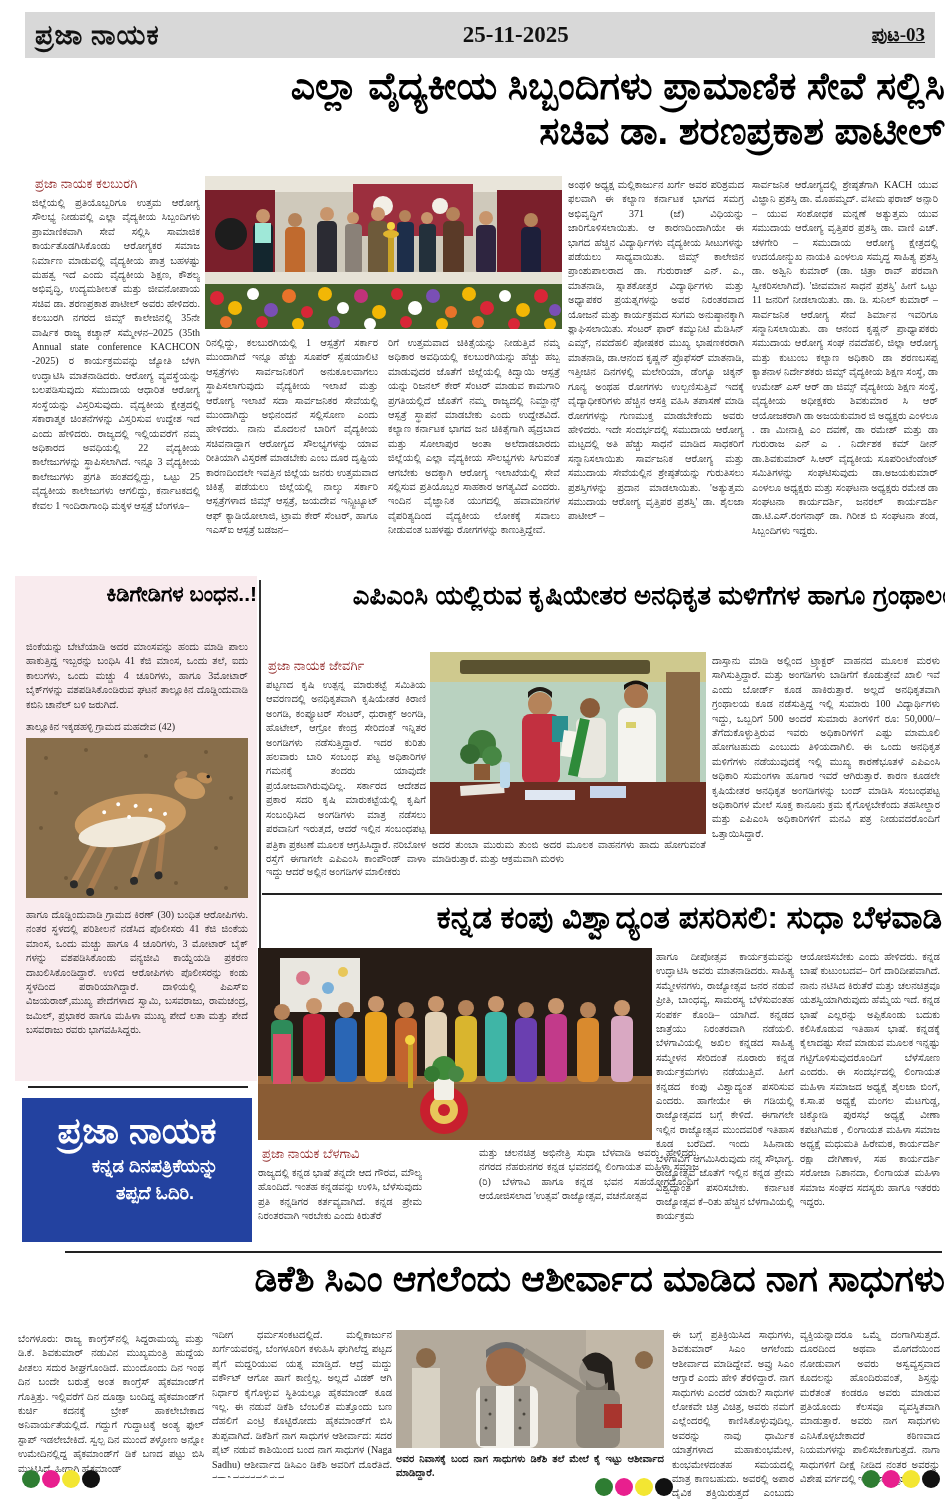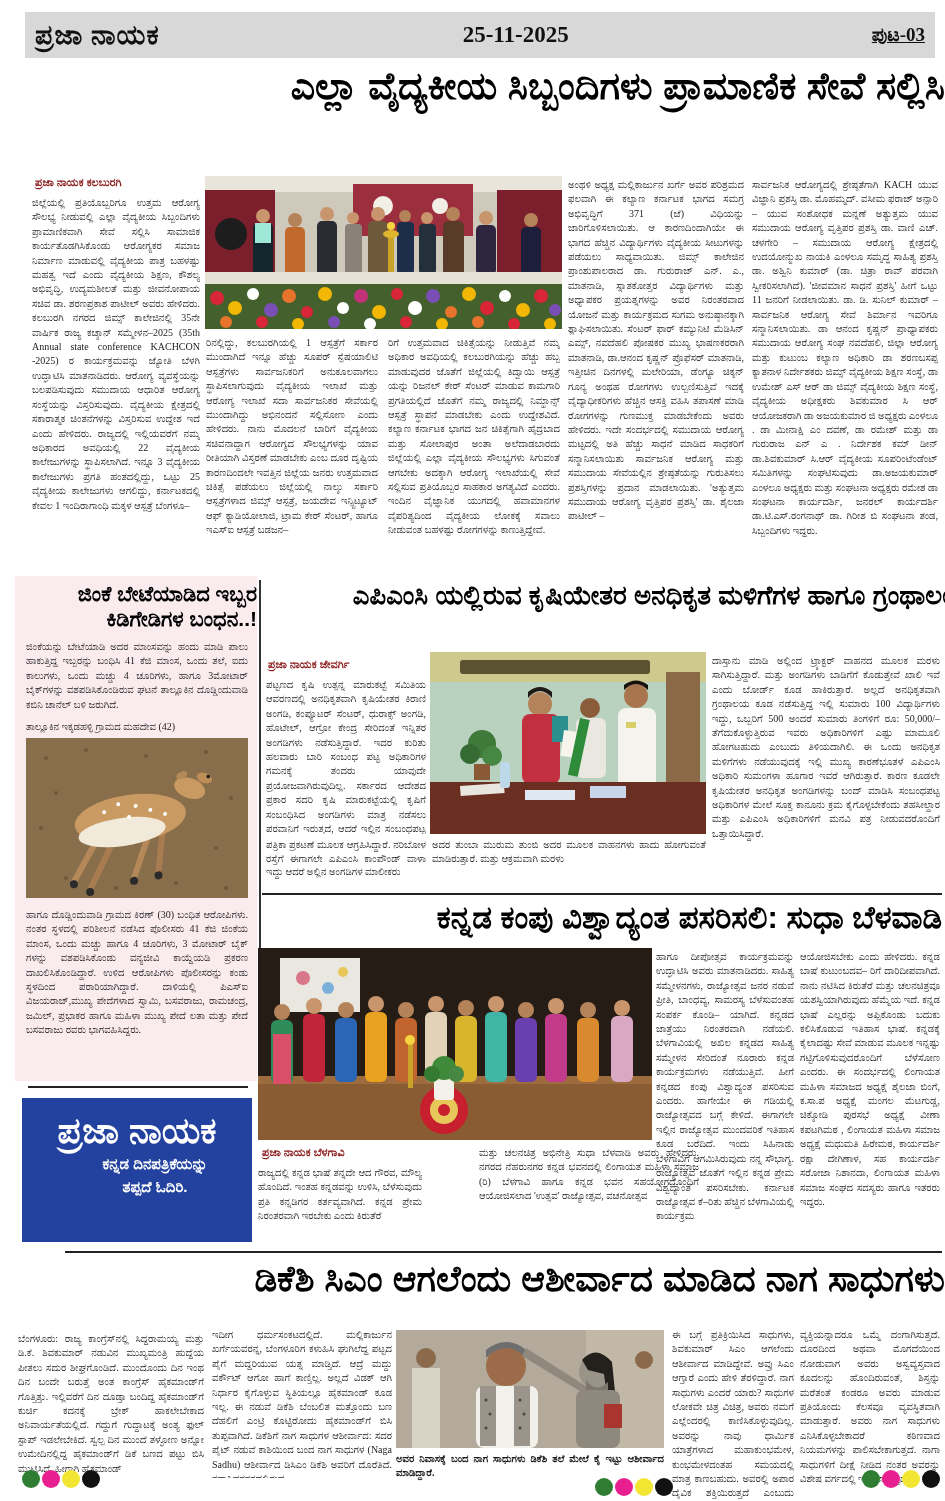--- a/index.html
+++ b/index.html
@@ -9,52 +9,53 @@
   
   .mast{left:25px;top:12px;width:910px;height:46px;background:#d8d8d8;
         display:flex;align-items:center;justify-content:space-between;padding:0 10px;box-sizing:border-box;}
   .mast-name{font-size:27px;font-weight:bold;letter-spacing:1px;}
   .mast-date{font-size:23px;font-weight:bold;font-family:"Liberation Serif",serif;}
   .mast-page{font-size:19px;font-weight:bold;text-decoration:underline;}
   
   .hl{font-weight:bold;text-align:right;color:#000;line-height:1.18;
       font-family:"Liberation Sans","DejaVu Sans",sans-serif;}
   .lead-hl{left:0;top:64px;width:945px;font-size:38px;}
-  .byline{font-size:11px;font-weight:bold;color:#8b1d1d;
+  .byline{font-size:13px;font-weight:normal;color:#8b1d1d;
           font-family:"Liberation Sans",sans-serif;}
   
   .col{font-size:10px;line-height:14.4px;text-align:justify;color:#1c1c1c;overflow:hidden;}
   .cap{font-size:10px;line-height:13.5px;text-align:justify;color:#1c1c1c;overflow:hidden;}
   .photo{background:#e7e2d6;overflow:hidden;}
   .vrule{width:2px;background:#333;}
   .hrule{height:2px;background:#222;}
   
   .pinkblock{background:#f9ebee;}
   .deer-hl{font-size:21px;}
   
   .promo{background:#2342a0;color:#fff;text-align:center;box-sizing:border-box;padding-top:10px;}
   .promo-title{font-size:36px;font-weight:bold;line-height:1.25;
                font-family:"Liberation Sans",sans-serif;}
-  .promo-line{font-size:15px;font-weight:bold;line-height:1.5;
+  .promo-line{font-size:18px;font-weight:bold;line-height:1.5;
               font-family:"Liberation Sans",sans-serif;margin-left:36px;}
   
   .regdots{display:flex;}
   .dot{width:18px;height:18px;border-radius:50%;margin-right:2px;}
 </style>
 </head>
 <body>
 
 <div class="abs mast">
   <span class="mast-name">ಪ್ರಜಾ ನಾಯಕ</span>
   <span class="mast-date">25-11-2025</span>
   <span class="mast-page">ಪುಟ-03</span>
 </div>
 
 <div class="abs hl lead-hl">
   <div>ಎಲ್ಲಾ ವೈದ್ಯಕೀಯ ಸಿಬ್ಬಂದಿಗಳು ಪ್ರಾಮಾಣಿಕ ಸೇವೆ ಸಲ್ಲಿಸಿ</div>
+  <div>ಸಚಿವ ಡಾ. ಶರಣಪ್ರಕಾಶ ಪಾಟೀಲ್</div>
 </div>
 
 <div class="abs byline" style="left:35px;top:176px;">ಪ್ರಜಾ ನಾಯಕ ಕಲಬುರಗಿ</div>
 <div class="abs col" style="left:32px;top:196px;width:168px;height:374px;">ಜಿಲ್ಲೆಯಲ್ಲಿ ಪ್ರತಿಯೊಬ್ಬರಿಗೂ ಉತ್ತಮ ಆರೋಗ್ಯ ಸೌಲಭ್ಯ ನೀಡುವಲ್ಲಿ ಎಲ್ಲಾ ವೈದ್ಯಕೀಯ ಸಿಬ್ಬಂದಿಗಳು ಪ್ರಾಮಾಣಿಕವಾಗಿ ಸೇವೆ ಸಲ್ಲಿಸಿ ಸಾಮಾಜಿಕ ಕಾರ್ಯತೊಡಗಿಸಿಕೊಂಡು ಆರೋಗ್ಯಕರ ಸಮಾಜ ನಿರ್ಮಾಣ ಮಾಡುವಲ್ಲಿ ವೈದ್ಯಕೀಯ ಪಾತ್ರ ಬಹಳಷ್ಟು ಮಹತ್ವ ಇದೆ ಎಂದು ವೈದ್ಯಕೀಯ ಶಿಕ್ಷಣ, ಕೌಶಲ್ಯ ಅಭಿವೃದ್ಧಿ, ಉದ್ಯಮಶೀಲತೆ ಮತ್ತು ಜೀವನೋಪಾಯ ಸಚಿವ ಡಾ. ಶರಣಪ್ರಕಾಶ ಪಾಟೀಲ್ ಅವರು ಹೇಳಿದರು. ಕಲಬುರಗಿ ನಗರದ ಜಿಮ್ಸ್ ಕಾಲೇಜಿನಲ್ಲಿ 35ನೇ ವಾರ್ಷಿಕ ರಾಜ್ಯ ಕಚ್ಕಾನ್ ಸಮ್ಮೇಳನ–2025 (35th Annual state conference KACHCON -2025) ರ ಕಾರ್ಯಕ್ರಮವನ್ನು ಜ್ಯೋತಿ ಬೆಳಗಿ ಉದ್ಘಾಟಿಸಿ ಮಾತನಾಡಿದರು. ಆರೋಗ್ಯ ವ್ಯವಸ್ಥೆಯನ್ನು ಬಲಪಡಿಸುವುದು ಸಮುದಾಯ ಆಧಾರಿತ ಆರೋಗ್ಯ ಸಂಸ್ಥೆಯನ್ನು ವಿಸ್ತರಿಸುವುದು. ವೈದ್ಯಕೀಯ ಕ್ಷೇತ್ರದಲ್ಲಿ ಸಕಾರಾತ್ಮಕ ಚಿಂತನೆಗಳನ್ನು ವಿಸ್ತರಿಸುವ ಉದ್ದೇಶ ಇದೆ ಎಂದು ಹೇಳಿದರು. ರಾಜ್ಯದಲ್ಲಿ ಇಲ್ಲಿಯವರೆಗೆ ನಮ್ಮ ಅಧಿಕಾರದ ಅವಧಿಯಲ್ಲಿ 22 ವೈದ್ಯಕೀಯ ಕಾಲೇಜುಗಳನ್ನು ಸ್ಥಾಪಿಸಲಾಗಿದೆ. ಇನ್ನೂ 3 ವೈದ್ಯಕೀಯ ಕಾಲೇಜುಗಳು ಪ್ರಗತಿ ಹಂತದಲ್ಲಿದ್ದು, ಒಟ್ಟು 25 ವೈದ್ಯಕೀಯ ಕಾಲೇಜುಗಳು ಆಗಲಿದ್ದು, ಕರ್ನಾಟಕದಲ್ಲಿ ಕೇವಲ 1 ಇಂದಿರಾಗಾಂಧಿ ಮಕ್ಕಳ ಆಸ್ಪತ್ರೆ ಬೆಂಗಳೂ–</div>
 
 <div class="abs photo" style="left:205px;top:176px;width:357px;height:153px;">
   <svg width="357" height="153" viewBox="0 0 357 153">
     <rect width="357" height="153" fill="#cfc9bb"></rect>
     <rect y="0" width="357" height="16" fill="#e9e5da"></rect>
     <rect x="0" y="14" width="70" height="86" fill="#7a1f2b"></rect>
@@ -130,21 +131,20 @@
 
 <div class="abs col" style="left:206px;top:336px;width:172px;height:234px;">ರಿನಲ್ಲಿದ್ದು, ಕಲಬುರಗಿಯಲ್ಲಿ 1 ಆಸ್ಪತ್ರೆಗೆ ಸರ್ಕಾರ ಮುಂದಾಗಿದೆ ಇನ್ನೂ ಹೆಚ್ಚು ಸೂಪರ್ ಸ್ಪೆಷಯಾಲಿಟಿ ಆಸ್ಪತ್ರೆಗಳು ಸಾರ್ವಜನಿಕರಿಗೆ ಅನುಕೂಲವಾಗಲು ಸ್ಥಾಪಿಸಲಾಗುವುದು ವೈದ್ಯಕೀಯ ಇಲಾಖೆ ಮತ್ತು ಆರೋಗ್ಯ ಇಲಾಖೆ ಸದಾ ಸಾರ್ವಜನಿಕರ ಸೇವೆಯಲ್ಲಿ ಮುಂದಾಗಿದ್ದು ಅಭಿನಂದನೆ ಸಲ್ಲಿಸೋಣ ಎಂದು ಹೇಳಿದರು. ನಾನು ಮೊದಲನೆ ಬಾರಿಗೆ ವೈದ್ಯಕೀಯ ಸಚಿವನಾದ್ದಾಗ ಆರೋಗ್ಯದ ಸೌಲಭ್ಯಗಳನ್ನು ಯಾವ ರೀತಿಯಾಗಿ ವಿಸ್ತರಣೆ ಮಾಡಬೇಕು ಎಂಬ ದೂರ ದೃಷ್ಟಿಯ ಕಾರಣದಿಂದಲೇ ಇವತ್ತಿನ ಜಿಲ್ಲೆಯ ಜನರು ಉತ್ತಮವಾದ ಚಿಕಿತ್ಸೆ ಪಡೆಯಲು ಜಿಲ್ಲೆಯಲ್ಲಿ ನಾಲ್ಕು ಸರ್ಕಾರಿ ಆಸ್ಪತ್ರೆಗಳಾದ ಜಿಮ್ಸ್ ಆಸ್ಪತ್ರೆ, ಜಯದೇವ ಇನ್ಸ್ಟಿಟ್ಯೂಟ್ ಆಫ್ ಕ್ಯಾಡಿಯೋಲಾಜಿ, ಟ್ರಾಮ ಕೇರ್ ಸೆಂಟರ್, ಹಾಗೂ ಇಎಸ್ಐ ಆಸ್ಪತ್ರೆ ಬಡಜನ–</div>
 <div class="abs col" style="left:388px;top:336px;width:172px;height:234px;">ರಿಗೆ ಉತ್ತಮವಾದ ಚಿಕಿತ್ಸೆಯನ್ನು ನೀಡುತ್ತಿವೆ ನಮ್ಮ ಅಧಿಕಾರ ಅವಧಿಯಲ್ಲಿ ಕಲಬುರಗಿಯನ್ನು ಹೆಚ್ಚು ಹಬ್ಬ ಮಾಡುವುದರ ಜೊತೆಗೆ ಜಿಲ್ಲೆಯಲ್ಲಿ ಕಿದ್ವಾಯಿ ಆಸ್ಪತ್ರೆ ಯನ್ನು ರಿಜನಲ್ ಕೇರ್ ಸೆಂಟರ್ ಮಾಡುವ ಕಾಮಗಾರಿ ಪ್ರಗತಿಯಲ್ಲಿದೆ ಜೊತೆಗೆ ನಮ್ಮ ರಾಜ್ಯದಲ್ಲಿ ನಿಮ್ಹಾನ್ಸ್ ಆಸ್ಪತ್ರೆ ಸ್ಥಾಪನೆ ಮಾಡಬೇಕು ಎಂದು ಉದ್ದೇಶವಿದೆ. ಕಲ್ಯಾಣ ಕರ್ನಾಟಕ ಭಾಗದ ಜನ ಚಿಕಿತ್ಸೆಗಾಗಿ ಹೈದ್ರಬಾದ ಮತ್ತು ಸೋಲಾಪುರ ಅಂತಾ ಅಲೆದಾಡಬಾರದು ಜಿಲ್ಲೆಯಲ್ಲಿ ಎಲ್ಲಾ ವೈದ್ಯಕೀಯ ಸೌಲಭ್ಯಗಳು ಸಿಗುವಂತೆ ಆಗಬೇಕು ಅದಕ್ಕಾಗಿ ಆರೋಗ್ಯ ಇಲಾಖೆಯಲ್ಲಿ ಸೇವೆ ಸಲ್ಲಿಸುವ ಪ್ರತಿಯೊಬ್ಬರ ಸಾಹಕಾರ ಅಗತ್ಯವಿದೆ ಎಂದರು. ಇಂದಿನ ವೈಜ್ಞಾನಿಕ ಯುಗದಲ್ಲಿ ಹವಾಮಾನಗಳ ವೈಪರಿತ್ಯದಿಂದ ವೈದ್ಯಕೀಯ ಲೋಕಕ್ಕೆ ಸವಾಲು ನೀಡುವಂತ ಬಹಳಷ್ಟು ರೋಗಗಳನ್ನು ಕಾಣುತ್ತಿದ್ದೇವೆ.</div>
 <div class="abs col" style="left:568px;top:178px;width:176px;height:392px;">ಅಂಥಳಿ ಅಧ್ಯಕ್ಷ ಮಲ್ಲಿಕಾರ್ಜುನ ಖರ್ಗೆ ಅವರ ಪರಿಶ್ರಮದ ಫಲವಾಗಿ ಈ ಕಲ್ಯಾಣ ಕರ್ನಾಟಕ ಭಾಗದ ಸಮಗ್ರ ಅಭಿವೃದ್ಧಿಗೆ 371 (ಜೆ) ವಿಧಿಯನ್ನು ಜಾರಿಗೊಳಿಸಲಾಯಿತು. ಆ ಕಾರಣದಿಂದಾಗಿಯೇ ಈ ಭಾಗದ ಹೆಚ್ಚಿನ ವಿದ್ಯಾರ್ಥಿಗಳು ವೈದ್ಯಕೀಯ ಸೀಟುಗಳನ್ನು ಪಡೆಯಲು ಸಾಧ್ಯವಾಯಿತು. ಜಿಮ್ಸ್ ಕಾಲೇಜಿನ ಪ್ರಾಂಶುಪಾಲರಾದ ಡಾ. ಗುರುರಾಜ್ ಎನ್. ಎ., ಮಾತನಾಡಿ, ಸ್ನಾತಕೋತ್ತರ ವಿದ್ಯಾರ್ಥಿಗಳು ಮತ್ತು ಅಧ್ಯಾಪಕರ ಪ್ರಯತ್ನಗಳನ್ನು ಅವರ ನಿರಂತರವಾದ ಯೋಜನೆ ಮತ್ತು ಕಾರ್ಯಕ್ರಮದ ಸುಗಮ ಅನುಷ್ಠಾನಕ್ಕಾಗಿ ಶ್ಲಾಘಿಸಲಾಯಿತು. ಸೆಂಟರ್ ಫಾರ್ ಕಮ್ಯುನಿಟಿ ಮೆಡಿಸಿನ್ ಎಮ್ಸ್, ನವದೆಹಲಿ ಪೋಷಕರ ಮುಖ್ಯ ಭಾಷಣಕರರಾಗಿ ಮಾತನಾಡಿ, ಡಾ.ಆನಂದ ಕೃಷ್ಣನ್ ಪ್ರೊಫೆಸರ್ ಮಾತನಾಡಿ, ಇತ್ತೀಚಿನ ದಿನಗಳಲ್ಲಿ ಮಲೇರಿಯಾ, ಡೆಂಗ್ಯೂ ಚಿಕ್ಕನ್ ಗೂನ್ಯ ಅಂಥಹ ರೋಗಗಳು ಉಲ್ಬಣಿಸುತ್ತಿವೆ ಇದಕ್ಕೆ ವೈದ್ಯಾಧೀಕರಿಗಳು ಹೆಚ್ಚಿನ ಆಸಕ್ತಿ ವಹಿಸಿ ತಪಾಸಣೆ ಮಾಡಿ ರೋಗಗಳನ್ನು ಗುಣಮುಕ್ತ ಮಾಡಬೇಕೆಂದು ಅವರು ಹೇಳಿದರು. ಇದೇ ಸಂದರ್ಭದಲ್ಲಿ ಸಮುದಾಯ ಆರೋಗ್ಯ ಮಟ್ಟದಲ್ಲಿ ಅತಿ ಹೆಚ್ಚು ಸಾಧನೆ ಮಾಡಿದ ಸಾಧಕರಿಗೆ ಸನ್ಮಾನಿಸಲಾಯಿತು ಸಾರ್ವಜನಿಕ ಆರೋಗ್ಯ ಮತ್ತು ಸಮುದಾಯ ಸೇವೆಯಲ್ಲಿನ ಶ್ರೇಷ್ಠತೆಯನ್ನು ಗುರುತಿಸಲು ಪ್ರಶಸ್ತಿಗಳನ್ನು ಪ್ರದಾನ ಮಾಡಲಾಯಿತು. 'ಅತ್ಯುತ್ತಮ ಸಮುದಾಯ ಆರೋಗ್ಯ ವೃತ್ತಿಪರ ಪ್ರಶಸ್ತಿ' ಡಾ. ಶೈಲಜಾ ಪಾಟೀಲ್ –</div>
 <div class="abs col" style="left:752px;top:178px;width:186px;height:392px;">ಸಾರ್ವಜನಿಕ ಆರೋಗ್ಯದಲ್ಲಿ ಶ್ರೇಷ್ಠತೆಗಾಗಿ KACH ಯುವ ವಿಜ್ಞಾನಿ ಪ್ರಶಸ್ತಿ ಡಾ. ಮೊಹಮ್ಮದ್. ವಸೀಮ ಫರಾಜ್ ಅನ್ಸಾರಿ – ಯುವ ಸಂಶೋಧಕ ಮನ್ನಣೆ ಅತ್ಯುತ್ತಮ ಯುವ ಸಮುದಾಯ ಆರೋಗ್ಯ ವೃತ್ತಿಪರ ಪ್ರಶಸ್ತಿ ಡಾ. ವಾಣಿ ಎಚ್. ಚಳಗೇರಿ – ಸಮುದಾಯ ಆರೋಗ್ಯ ಕ್ಷೇತ್ರದಲ್ಲಿ ಉದಯೋನ್ಮುಖ ನಾಯಕಿ ಎಂಳಲೂ ಸಮೃದ್ಧ ಸಾಹಿತ್ಯ ಪ್ರಶಸ್ತಿ ಡಾ. ಅಶ್ವಿನಿ ಕುಮಾರ್ (ಡಾ. ಚಿತ್ರಾ ರಾವ್ ಪರವಾಗಿ ಸ್ವೀಕರಿಸಲಾಗಿದೆ). 'ಜೀವಮಾನ ಸಾಧನೆ ಪ್ರಶಸ್ತಿ' ಹೀಗೆ ಒಟ್ಟು 11 ಜನರಿಗೆ ನೀಡಲಾಯಿತು. ಡಾ. ಡಿ. ಸುನಿಲ್ ಕುಮಾರ್ – ಸಾರ್ವಜನಿಕ ಆರೋಗ್ಯ ಸೇವೆ ಶಿರ್ಮಾನ ಇವರಿಗೂ ಸನ್ಮಾನಿಸಲಾಯಿತು. ಡಾ ಆನಂದ ಕೃಷ್ಣನ್ ಪ್ರಾಧ್ಯಾಪಕರು ಸಮುದಾಯ ಆರೋಗ್ಯ ಸಂಘ ನವದೆಹಲಿ, ಜಿಲ್ಲಾ ಆರೋಗ್ಯ ಮತ್ತು ಕುಟುಂಬ ಕಲ್ಯಾಣ ಅಧಿಕಾರಿ ಡಾ ಶರಣಬಸಪ್ಪ ಕ್ಯಾತನಾಳ ನಿರ್ದೇಶಕರು ಜಿಮ್ಸ್ ವೈದ್ಯಕೀಯ ಶಿಕ್ಷಣ ಸಂಸ್ಥೆ, ಡಾ ಉಮೇಶ್ ಎಸ್ ಆರ್ ಡಾ ಜಿಮ್ಸ್ ವೈದ್ಯಕೀಯ ಶಿಕ್ಷಣ ಸಂಸ್ಥೆ, ವೈದ್ಯಕೀಯ ಅಧೀಕ್ಷಕರು ಶಿವಕುಮಾರ ಸಿ ಆರ್ ಆಯೋಜಕರಾಗಿ ಡಾ ಅಜಯಕುಮಾರ ಜಿ ಅಧ್ಯಕ್ಷರು ಎಂಳಲೂ . ಡಾ ಮೀನಾಕ್ಷಿ ಎಂ ದವಣೆ, ಡಾ ರಮೇಶ್ ಮತ್ತು ಡಾ ಗುರುರಾಜ ಎನ್ ಎ . ನಿರ್ದೇಶಕ ಕಮ್ ಡೀನ್ ಡಾ.ಶಿವಕುಮಾರ್ ಸಿ.ಆರ್ ವೈದ್ಯಕೀಯ ಸೂಪರಿಂಟೆಂಡೆಂಟ್ ಸಮಿತಿಗಳನ್ನು ಸಂಘಟಿಸುವುದು ಡಾ.ಅಜಯಕುಮಾರ್ ಎಂಳಲೂ ಅಧ್ಯಕ್ಷರು ಮತ್ತು ಸಂಘಟನಾ ಅಧ್ಯಕ್ಷರು ರಮೇಶ ಡಾ ಸಂಘಟನಾ ಕಾರ್ಯದರ್ಶಿ, ಜನರಲ್ ಕಾರ್ಯದರ್ಶಿ ಡಾ.ಟಿ.ಎಸ್.ರಂಗನಾಥ್ ಡಾ. ಗಿರೀಶ ಬಿ ಸಂಘಟನಾ ತಂಡ, ಸಿಬ್ಬಂದಿಗಳು ಇದ್ದರು.</div>
 
 <div class="abs pinkblock" style="left:15px;top:576px;width:242px;height:505px;"></div>
 <div class="abs vrule" style="left:259px;top:580px;height:495px;"></div>
 
 <div class="abs hl deer-hl" style="left:15px;top:582px;width:242px;">
-  <div>ಜಿಂಕೆ ಬೇಟೆಯಾಡಿದ ಇಬ್ಬರ</div>
   <div>ಕಿಡಿಗೇಡಿಗಳ ಬಂಧನ..!</div>
 </div>
 <div class="abs col" style="left:26px;top:640px;width:222px;height:80px;">ಜಿಂಕೆಯನ್ನು ಬೇಟೆಯಾಡಿ ಅದರ ಮಾಂಸವನ್ನು ಹಂದು ಮಾಡಿ ಪಾಲು ಹಾಕುತ್ತಿದ್ದ ಇಬ್ಬರನ್ನು ಬಂಧಿಸಿ 41 ಕೆಜಿ ಮಾಂಸ, ಒಂದು ತಲೆ, ಐದು ಕಾಲುಗಳು, ಒಂದು ಮಚ್ಚು 4 ಚೂರಿಗಳು, ಹಾಗೂ 3ಮೋಟಾರ್ ಬೈಕ್‌ಗಳನ್ನು ವಶಪಡಿಸಿಕೊಂಡಿರುವ ಘಟನೆ ತಾಲ್ಲೂಕಿನ ದೊಡ್ಡಿಂದುವಾಡಿ ಕಬಿನಿ ಚಾನೆಲ್ ಬಳಿ ಜರುಗಿದೆ.</div>
 <div class="abs col" style="left:26px;top:720px;width:222px;height:16px;text-align:left;">ತಾಲ್ಲೂಕಿನ ಇಕ್ಕಡಹಳ್ಳಿ ಗ್ರಾಮದ ಮಹದೇವ (42)</div>
 
 <div class="abs photo" style="left:26px;top:738px;width:222px;height:160px;">
   <svg width="222" height="160" viewBox="0 0 222 160">
     <rect width="222" height="160" fill="#8f7450"></rect>
     <rect width="222" height="160" fill="#7c6342" opacity="0.35"></rect>
     <g fill="#5e4a30" opacity="0.6">

